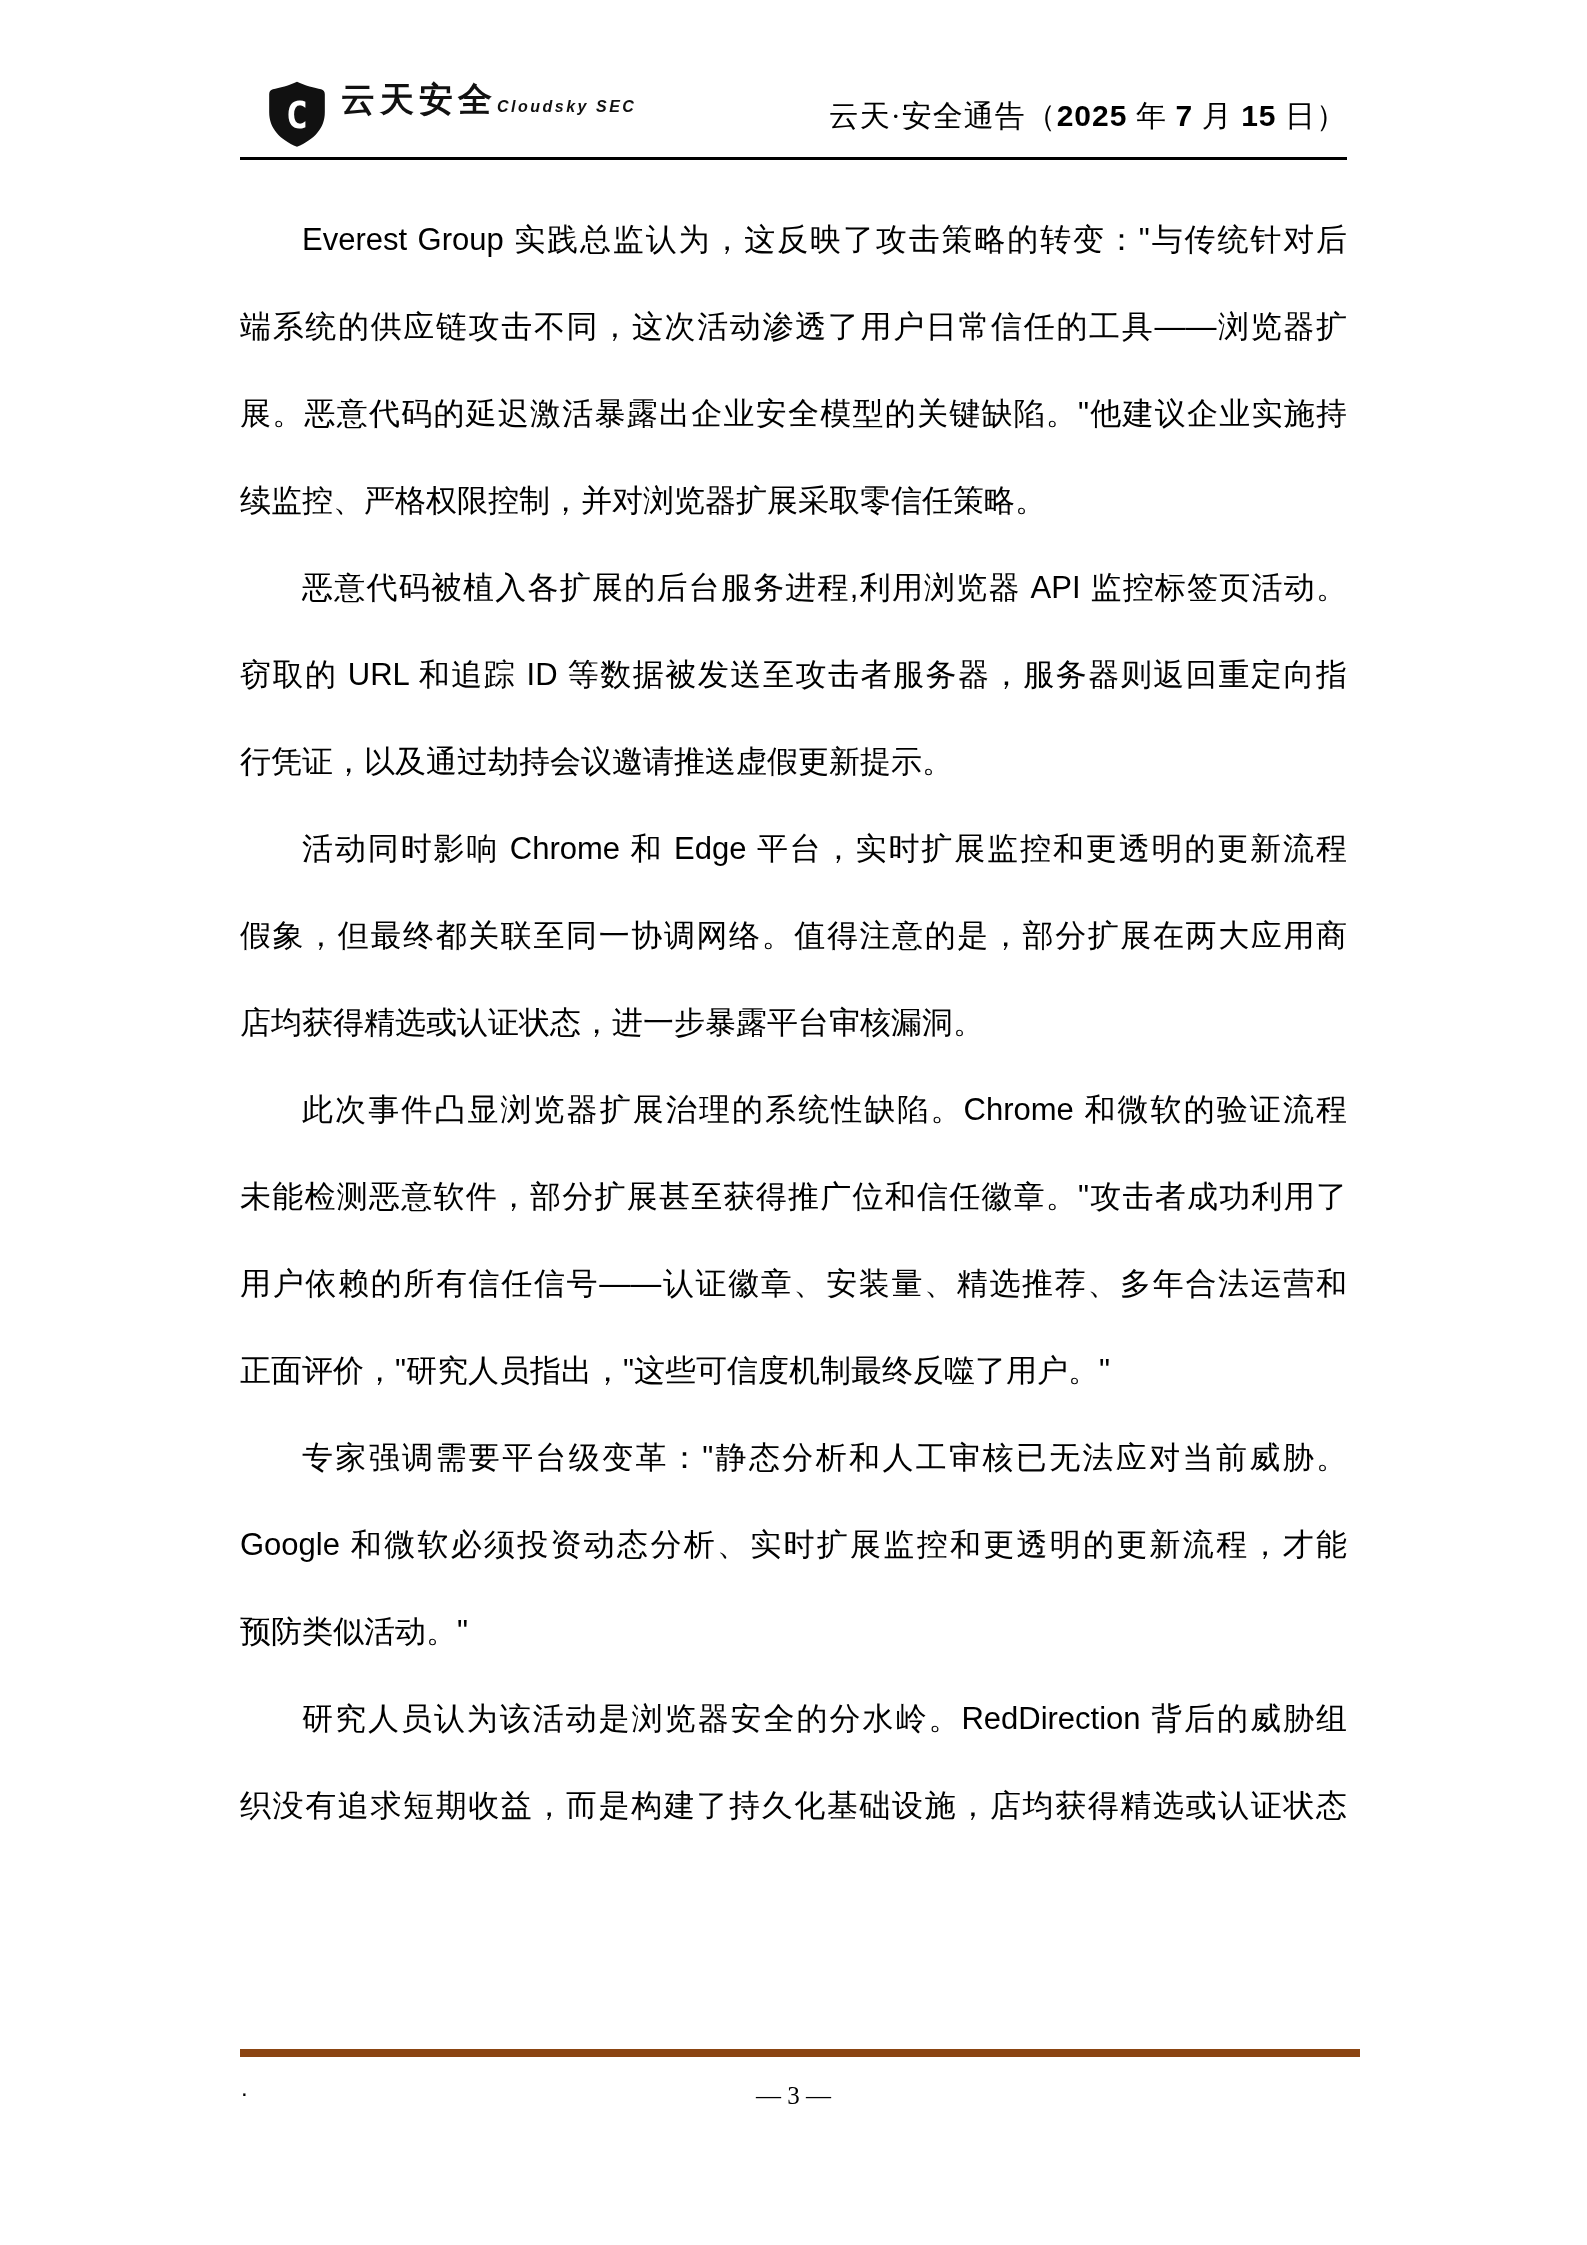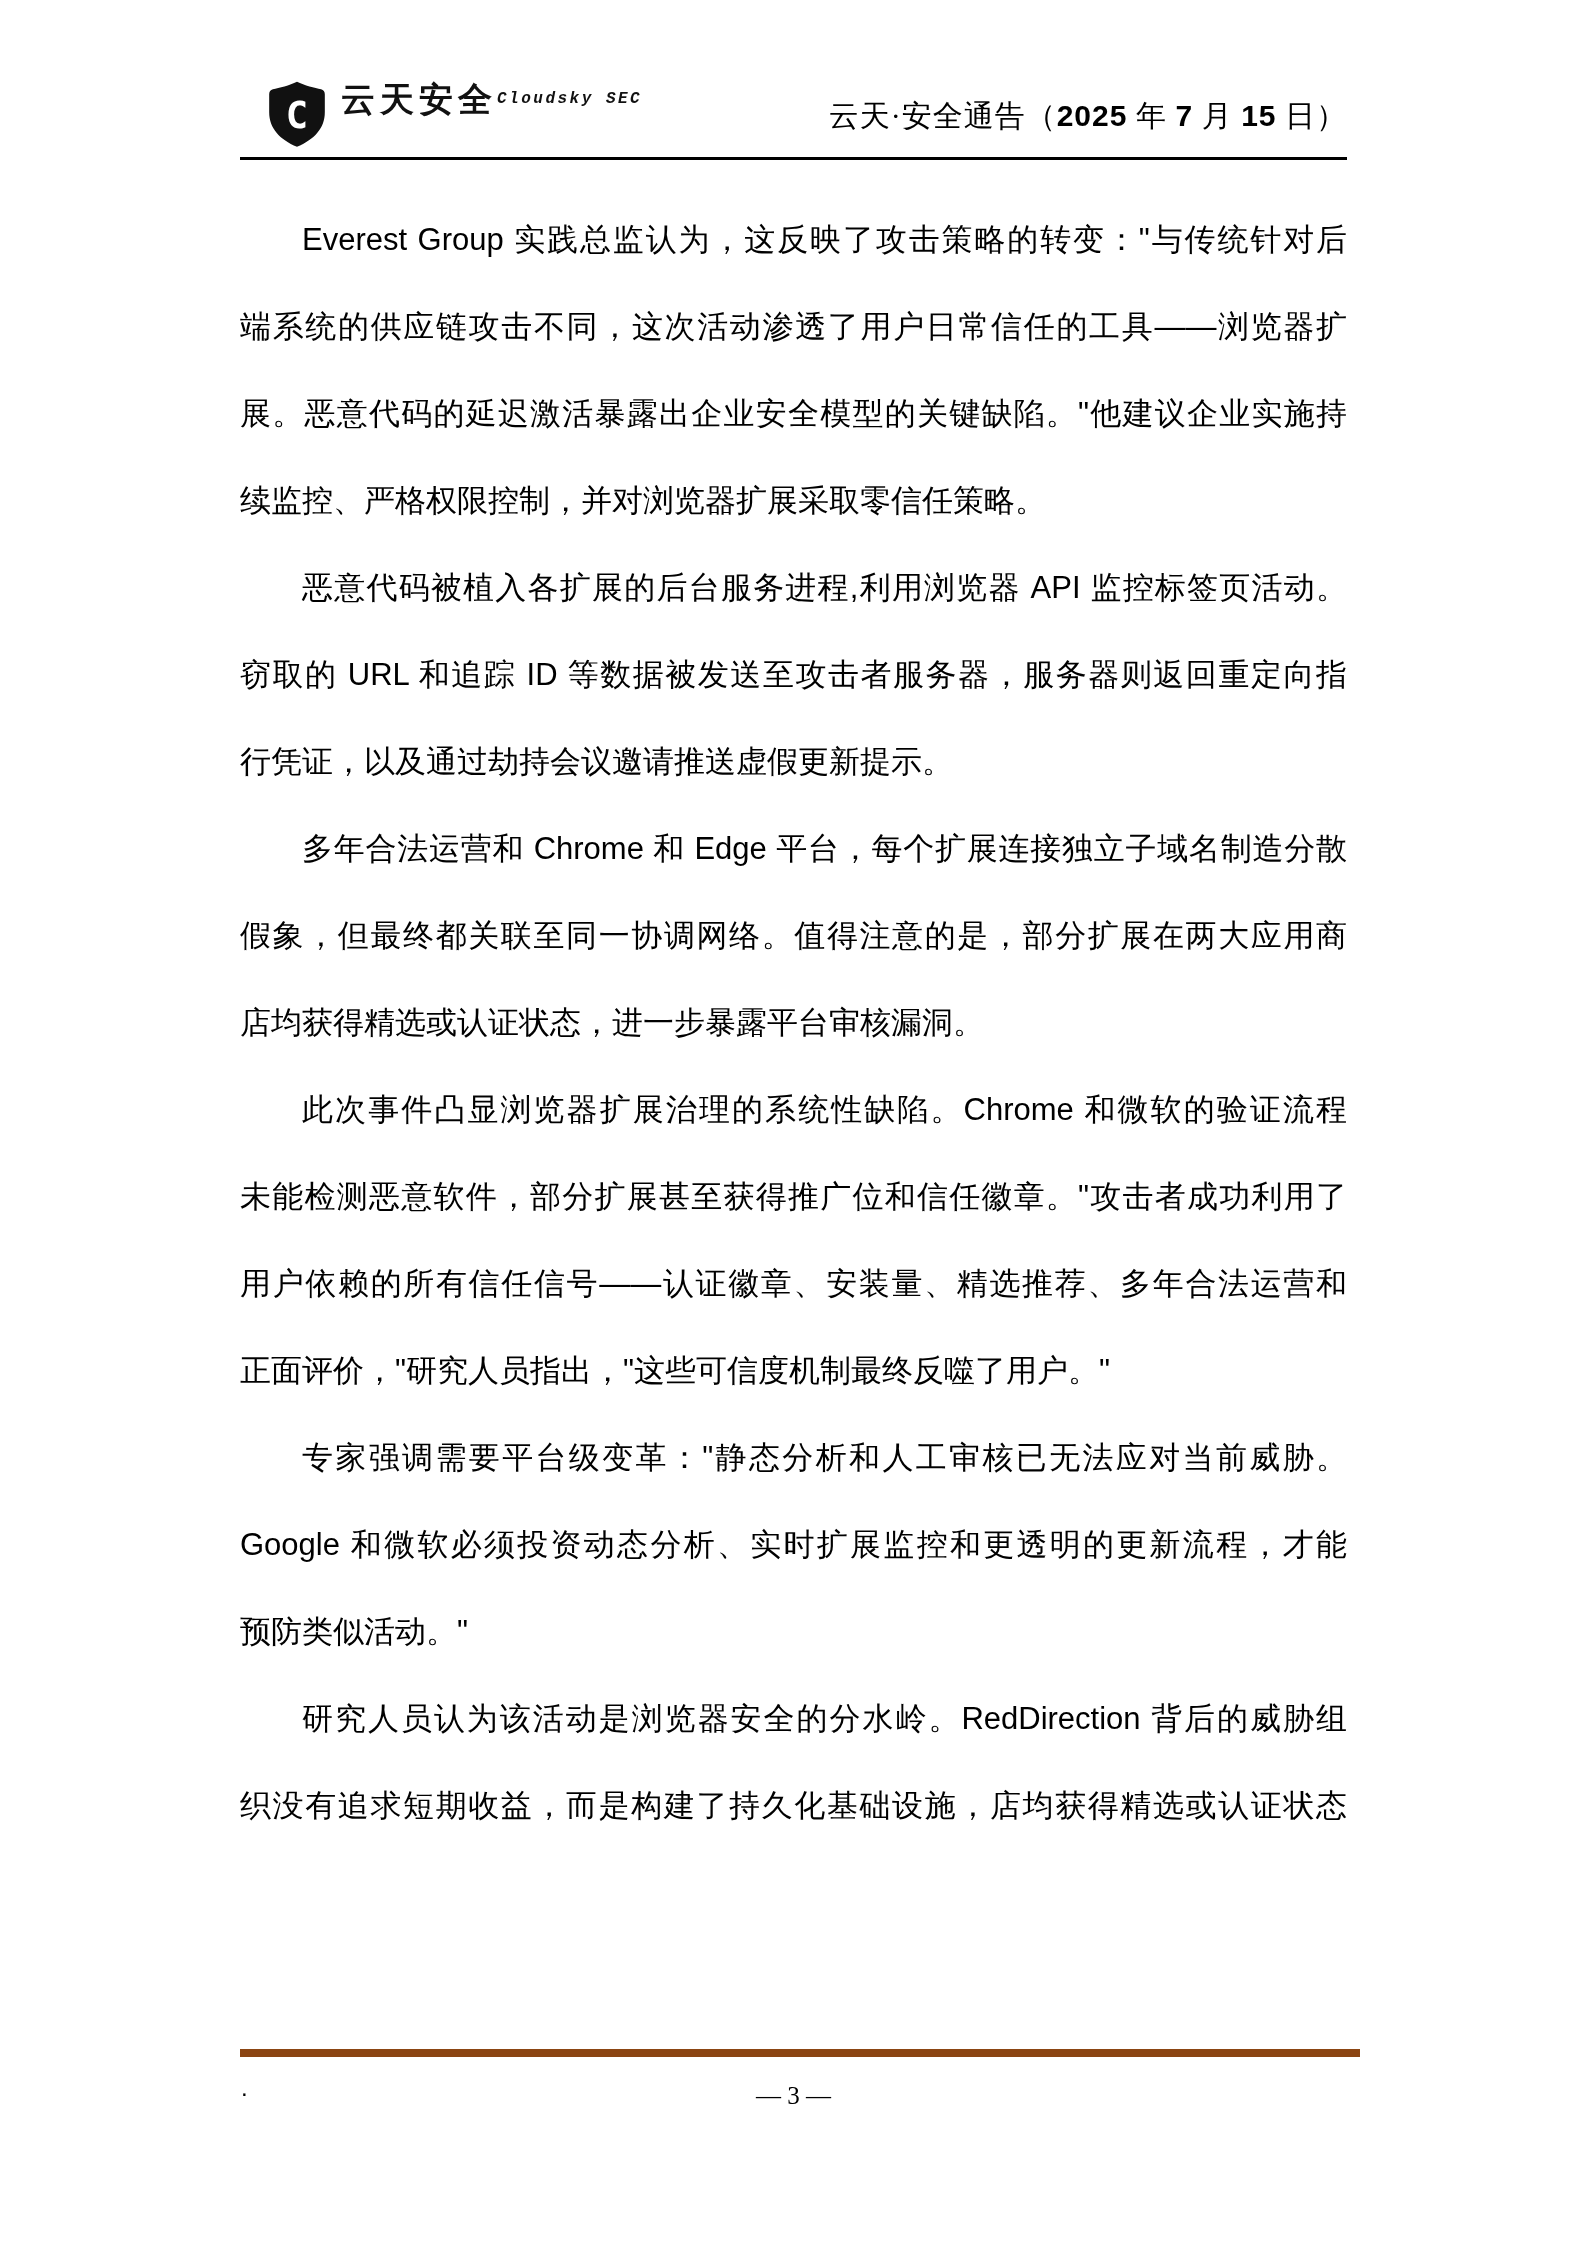--- a/index.html
+++ b/index.html
@@ -19,22 +19,22 @@
     display:flex;align-items:flex-start;gap:13px;
   }
   .brand svg{width:62px;height:68px;display:block;}
   .brand-text{display:flex;flex-direction:row;}
   .brand-cn{
     font-size:34px;font-weight:bold;letter-spacing:5px;
     line-height:1.15;color:#111;
   }
   .brand-en{
     font-size:16px;font-weight:bold;font-style:italic;
-    letter-spacing:2.5px;margin-top:10px;color:#111;
-    font-family:Liberation Mono, monospace;
+    letter-spacing:2.5px;margin-top:18px;color:#111;
+    font-family:Liberation Sans, sans-serif;
   }
 
   .header-title{
     position:absolute;top:96px;right:240px;
     font-family:"Liberation Serif","DejaVu Serif",serif;
     font-size:30px;letter-spacing:1px;white-space:nowrap;
   }
   .header-title .b{
     font-weight:bold;
     font-family:"Liberation Sans","DejaVu Sans",sans-serif;
@@ -108,21 +108,21 @@
         <div class="line">端系统的供应链攻击不同，这次活动渗透了用户日常信任的工具——浏览器扩</div>
         <div class="line">展。恶意代码的延迟激活暴露出企业安全模型的关键缺陷。"他建议企业实施持</div>
         <div class="line end">续监控、严格权限控制，并对浏览器扩展采取零信任策略。</div>
       </div>
       <div class="para">
         <div class="line first">恶意代码被植入各扩展的后台服务进程,利用浏览器 API 监控标签页活动。</div>
         <div class="line">窃取的 URL 和追踪 ID 等数据被发送至攻击者服务器，服务器则返回重定向指</div>
         <div class="line end">行凭证，以及通过劫持会议邀请推送虚假更新提示。</div>
       </div>
       <div class="para">
-        <div class="line first">多年合法运营和 Chrome 和 Edge 平台，每个扩展连接独立子域名制造分散</div>
+        <div class="line first">活动同时影响 Chrome 和 Edge 平台，实时扩展监控和更透明的更新流程</div>
         <div class="line">假象，但最终都关联至同一协调网络。值得注意的是，部分扩展在两大应用商</div>
         <div class="line end">店均获得精选或认证状态，进一步暴露平台审核漏洞。</div>
       </div>
       <div class="para">
         <div class="line first">此次事件凸显浏览器扩展治理的系统性缺陷。Chrome 和微软的验证流程</div>
         <div class="line">未能检测恶意软件，部分扩展甚至获得推广位和信任徽章。"攻击者成功利用了</div>
         <div class="line">用户依赖的所有信任信号——认证徽章、安装量、精选推荐、多年合法运营和</div>
         <div class="line end">正面评价，"研究人员指出，"这些可信度机制最终反噬了用户。"</div>
       </div>
       <div class="para">

